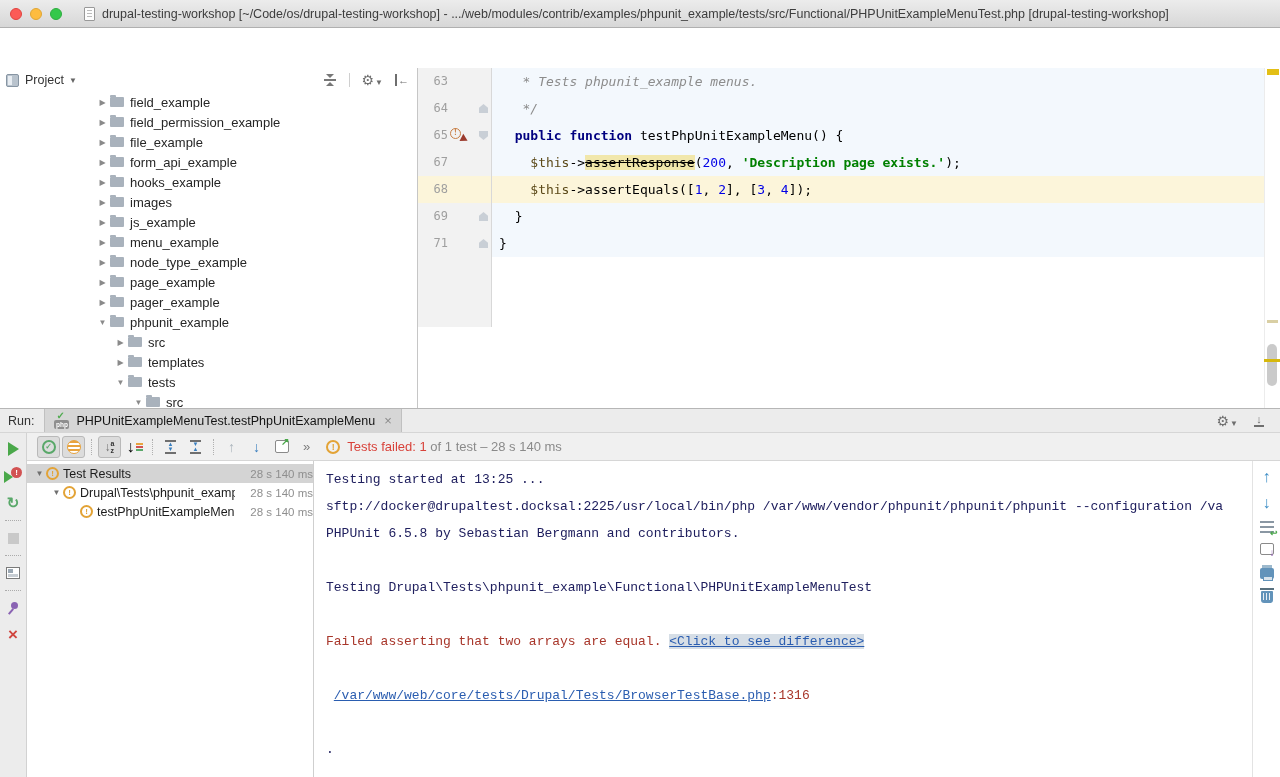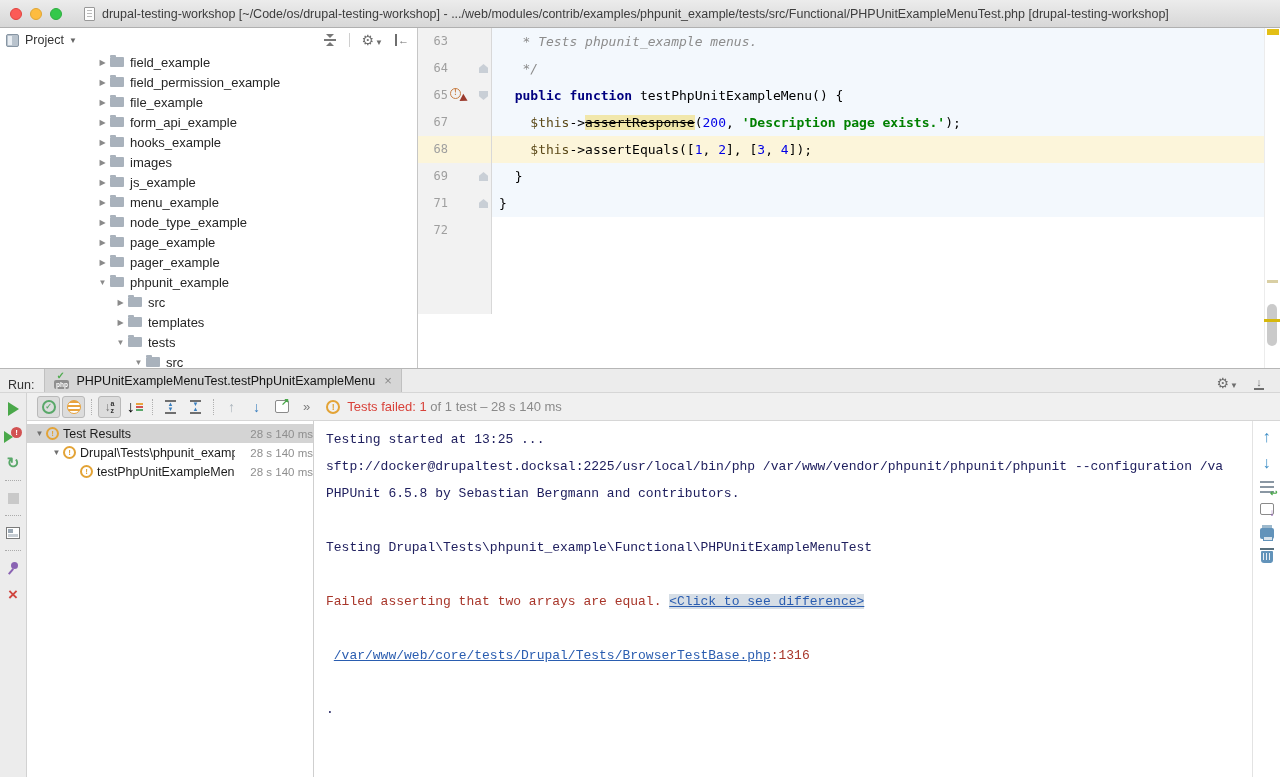--- a/index.html
+++ b/index.html
@@ -16,21 +16,21 @@
   .tl-red { background:#fc5b57; border:1px solid #e1433e; }
   .tl-yellow { background:#fdbc40; border:1px solid #e0a633; }
   .tl-green { background:#34c84a; border:1px solid #2dad3f; }
   .doc-icon { width:11px; height:14px; background:#fdfdfd; border:1px solid #999; border-radius:1px;
     margin:0 7px 0 14px; position:relative; flex-shrink:0; }
   .doc-icon::before { content:""; position:absolute; top:2px; left:2px; right:2px; height:1px;
     background:#bbb; box-shadow:0 3px 0 #bbb, 0 6px 0 #bbb; }
   .title-text { font-size:12.5px; color:#3d3d3d; white-space:nowrap; overflow:hidden; }
 
   
-  .main { display:flex; height:340px; }
+  .main { display:flex; height:340px;margin-top:40px; }
 
   .project-panel { width:418px; border-right:1px solid #c6c6c6; display:flex; flex-direction:column; background:#fff; }
   .panel-header { height:22px; display:flex; align-items:center; padding:2px 8px 0 6px; font-size:12.5px; color:#333; }
   .pp-icon { width:13px; height:13px; border:1px solid #8795a3; background:#b9c3cd; border-radius:2px;
     position:relative; margin-right:6px; }
   .pp-icon::before { content:""; position:absolute; left:1px; top:1px; bottom:1px; width:4px; background:#e8edf2; }
   .ph-caret { font-size:8px; color:#666; margin-left:5px; }
   .ph-right { margin-left:auto; display:flex; align-items:center; gap:12px; }
   .sel-open-icon { width:14px; height:14px; display:flex; flex-direction:column; align-items:center; justify-content:center; }
   .soi-tri-d { width:0; height:0; border-left:4px solid transparent; border-right:4px solid transparent; border-top:4px solid #777; }
@@ -83,21 +83,21 @@
     border-top:4px solid transparent; border-bottom:4px solid transparent; transform:rotate(28deg); }
 
   .error-stripe { position:absolute; top:0; right:0; width:16px; height:100%; background:#fff; border-left:1px solid #ececec; }
   .es-mark-top { position:absolute; top:1px; right:1px; width:12px; height:6px; background:#e3bf16; }
   .es-mark-beige { position:absolute; top:252px; right:2px; width:11px; height:3px; background:#d9cfa4; }
   .es-thumb { position:absolute; top:276px; right:3px; width:10px; height:42px; background:#a6a6a6; opacity:.6; border-radius:5px; }
   .es-mark-yellow { position:absolute; top:291px; right:0; width:16px; height:3px; background:#d6b80c; }
 
   
   .run-panel { height:409px; border-top:1px solid #b6b6b6; display:flex; flex-direction:column; }
-  .tab-row { height:24px; background:#ececec; border-bottom:1px solid #d6d6d6; display:flex; align-items:flex-end; }
+  .tab-row { height:24px; background:#ececec; border-bottom:1px solid #d6d6d6; display:flex; align-items:center; }
   .run-label { font-size:12.5px; color:#333; padding:0 10px 0 8px; }
   .run-tab { height:23px; display:flex; align-items:center; background:#d6d6d6; border-left:1px solid #c0c0c0;
     border-right:1px solid #c0c0c0; padding:0 9px; font-size:12.5px; color:#141414; cursor:default; }
   .php-icon { width:16px; height:16px; position:relative; margin-right:6px; flex-shrink:0; }
   .php-badge { position:absolute; bottom:0; left:0; width:15px; height:9px; background:#8f8f8f; color:#fff;
     font-size:6.5px; font-weight:bold; text-align:center; line-height:9px; border-radius:2px; }
   .php-check { position:absolute; top:-3px; left:2px; color:#4fab4f; font-size:10px; font-weight:bold; }
   .tab-close { color:#8a8a8a; margin-left:9px; font-size:13px; line-height:13px; }
   .tabrow-right { margin-left:auto; display:flex; align-items:center; gap:16px; padding-right:16px; }
   .dock-down-icon { display:flex; flex-direction:column; align-items:center; }
@@ -367,28 +367,20 @@
         </div>
         <div class="ed-line bg-blue">
           <span class="gutter-cell">
             <span class="line-num">71</span>
             <span class="gut-slot"></span>
           </span>
           <span class="fold-cell">
             <span class="fold-up"></span>
           </span>
           <span class="code-cell"><span class="tok-plain">}</span></span>
-        </div>
-        <div class="ed-line bg-white">
-          <span class="gutter-cell">
-            <span class="line-num">72</span>
-            <span class="gut-slot"></span>
-          </span>
-          <span class="fold-cell"></span>
-          <span class="code-cell"></span>
         </div>
       </div>
     <div class="ed-filler">
       <span class="f-gut"></span>
         <span class="f-fold"></span>
         <span class="f-code"></span>
     </div>
     <div class="error-stripe">
       <span class="es-mark-top"></span>
       <span class="es-mark-beige"></span>

